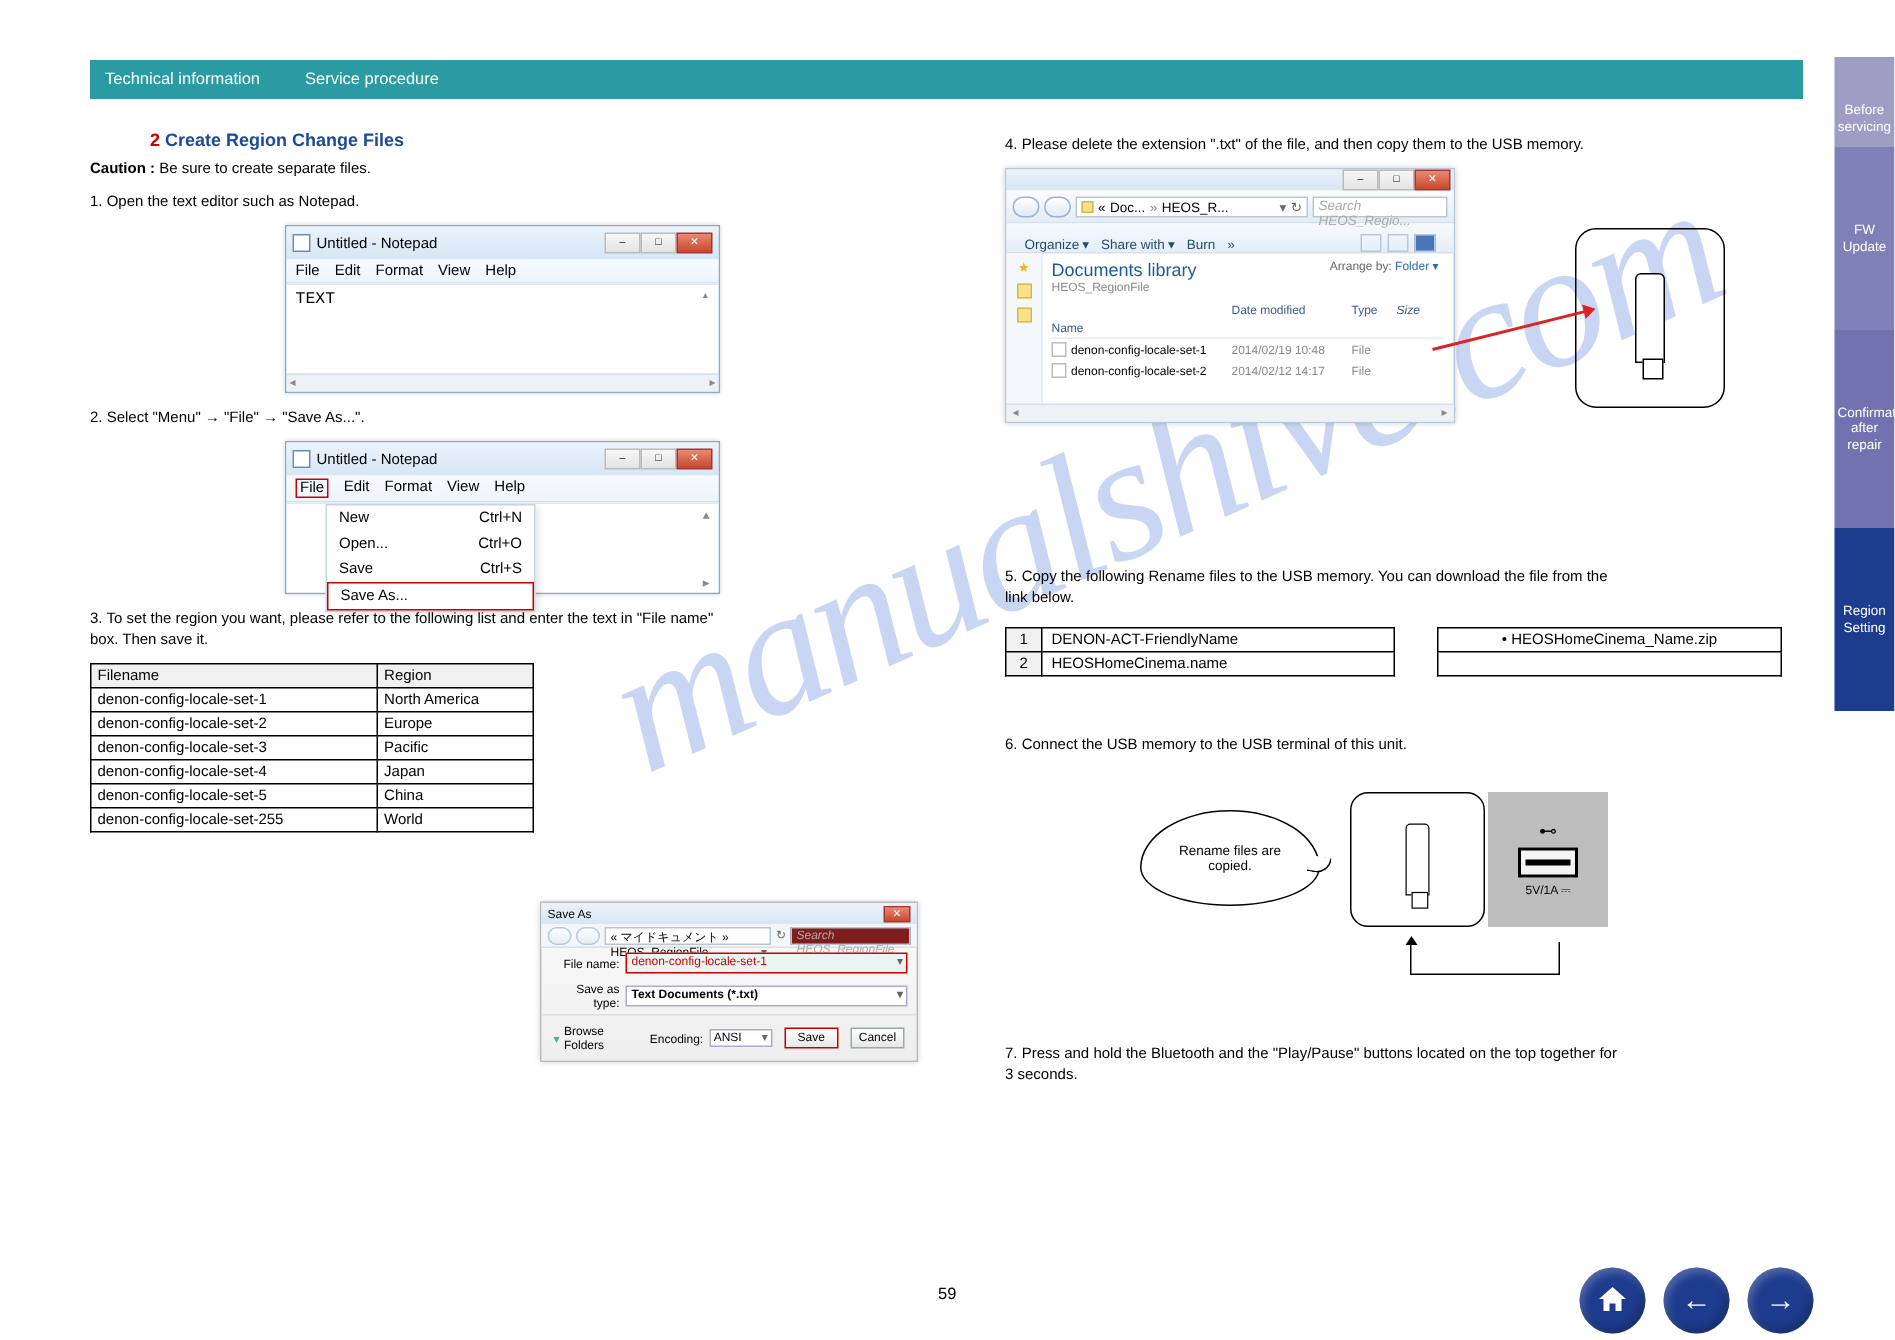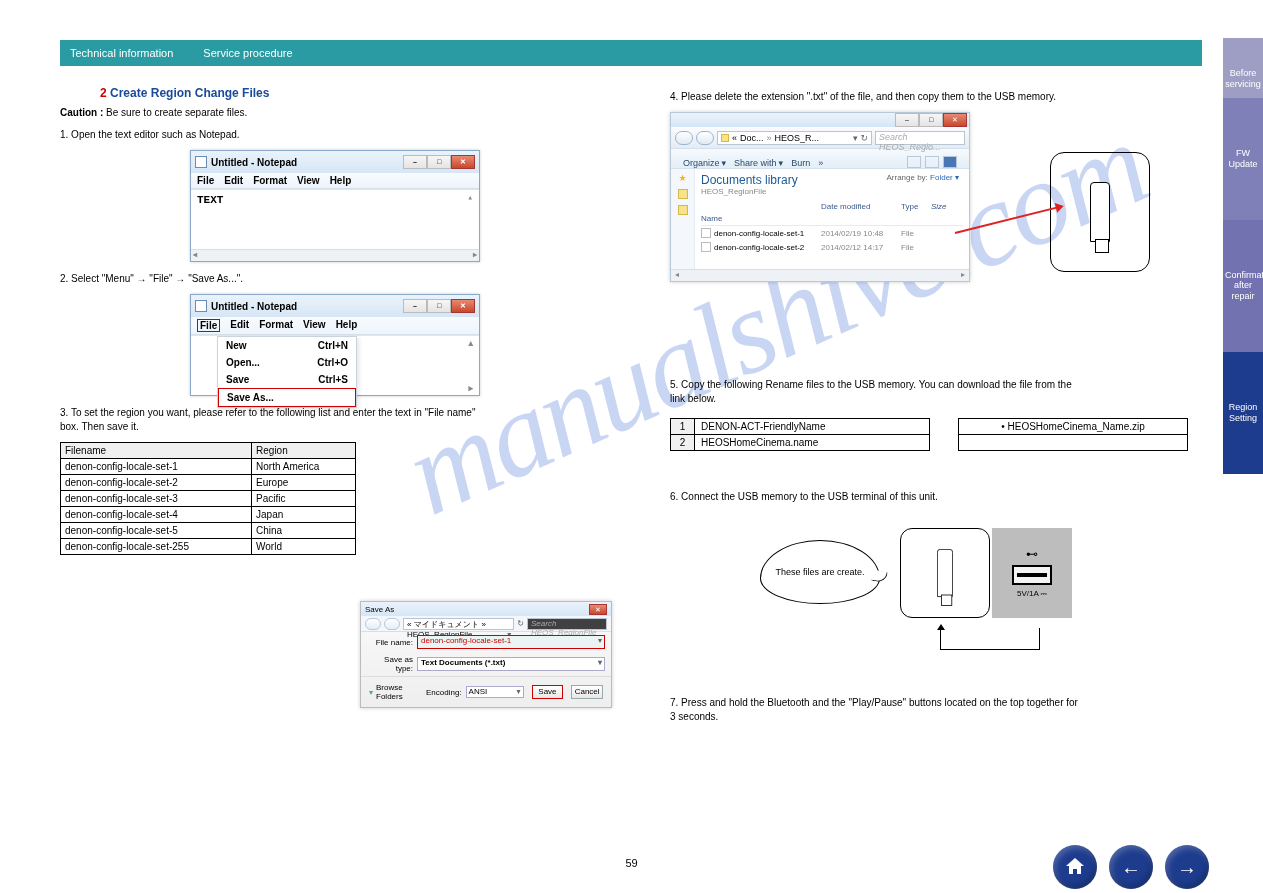--- a/index.html
+++ b/index.html
@@ -7,21 +7,21 @@
   .page { position: absolute; left: 60px; top: 40px; width: 1142px; }
   .topbar { height: 26px; background: #2a9aa3; display: flex; align-items: center; padding: 0 10px; }
   .topbar span { color: #fff; font-size: 11px; margin-right: 30px; }
   .content { position: relative; padding-top: 20px; }
   .leftcol { position: absolute; left: 0; width: 560px; }
   .rightcol { position: absolute; left: 610px; width: 560px; }
   .section-title { font-weight: bold; font-size: 12px; margin-bottom: 6px; color:#000;margin-left:40px; }
   .red { color: #c00; }
   .blue { color: #1a4a9a; }
   .step { font-size: 10px; margin: 4px 0 8px 0; line-height: 1.4; }
-  .notepad { border: 1px solid #88a9c9; width: 290px; background: #fff; box-shadow: 0 0 3px rgba(0,0,0,0.2); font-weight: bold; }
+  .notepad { border: 1px solid #88a9c9; width: 290px; background: #fff; box-shadow: 0 0 3px rgba(0,0,0,0.2); }
   .np-titlebar { display: flex; align-items: center; height: 22px; background: linear-gradient(#eaf3fb,#d6e6f5); padding: 0 4px; font-size: 10px; }
   .np-icon { width: 12px; height: 12px; border: 1px solid #6a8db5; background: #fff; margin-right: 4px; }
   .np-title { flex: 1; }
   .winbtns { display: flex; gap: 0; }
   .winbtn { width: 24px; height: 14px; border: 1px solid #bbb; background: linear-gradient(#f6f6f6,#e4e4e4); font-size: 7px; line-height: 12px; text-align: center; }
   .winclose { background: linear-gradient(#e88a72,#c6482d); color:#fff; border-color:#a33; }
   .np-menu { display: flex; gap: 10px; padding: 2px 6px; font-size: 10px; border-bottom: 1px solid #d5e0ea; background: linear-gradient(#f7fbff,#edf4fb); }
   .np-menu span.hl { border: 1px solid #c00; padding: 0 2px; }
   .np-body { padding: 4px 6px; height: 60px; font-family: "Courier New", monospace; font-size: 11px; background:#fff; border-top:1px solid #e0e8ef; position:relative; }
   .np-scroll { height: 12px; background: #eef2f7; border-top: 1px solid #d5e0ea; position:relative; }
@@ -35,33 +35,33 @@
   .np2body { height: 60px; position:relative; }
   .regiontable { border-collapse: collapse; width: 296px; font-size: 10px; }
   .regiontable td, .regiontable th { border: 1px solid #000; padding: 2px 4px; text-align: left; }
   .regiontable th { background:#f0f0f0; font-weight:normal; }
   .saveas { position:absolute; left: 300px; top: 515px; width: 252px; border:1px solid #bbb; box-shadow:0 0 4px rgba(0,0,0,.2); font-size:8px; background: linear-gradient(#fbfbfb,#eee); }
   .sa-title { height: 14px; background: linear-gradient(#eaf3fb,#d6e6f5); display:flex; align-items:center; padding:0 4px; }
   .sa-title .t { flex:1; }
   .sa-nav { height:16px; background:#f3f6fa; display:flex; align-items:center; gap:3px; padding:0 4px; border-bottom:1px solid #ddd; }
   .sa-nav .nbtn { width:16px; height:12px; border:1px solid #b7c8d8; border-radius:7px; background: linear-gradient(#fff,#e3edf6); }
   .sa-addr { flex:1; background:#fff; border:1px solid #b8c6d4; height:12px; padding:0 3px; }
-  .sa-search { width: 80px; background:#404040; border:1px solid #b8c6d4; height:12px; padding:0 3px; color:#aaa; font-style:italic; }
+  .sa-search { width: 80px; background:#7f1d1d; border:1px solid #b8c6d4; height:12px; padding:0 3px; color:#aaa; font-style:italic; }
   .sa-row { display:flex; align-items:center; padding:3px 6px; gap:4px; }
   .sa-label { width:46px; text-align:right; }
   .sa-input { flex:1; border:1px solid #9bb; background:#eaf4f3; height:14px; padding:0 3px; }
   .sa-input.red { border:1px solid #c00; }
   .sa-select { flex:1; border:1px solid #aac; background:#fff; height:14px; padding:0 3px; position:relative;font-weight:bold; }
   .sa-select::after, .sa-input::after, .sa-addr::after { content:'▾'; position:absolute; right:2px; color:#666; }
   .sa-input, .sa-select, .sa-addr { position:relative; }
   .sa-btnrow { display:flex; justify-content:flex-end; align-items:center; gap:8px; padding:6px 8px; border-top:1px solid #ddd; }
   .sa-btn { width: 40px; height:14px; border:1px solid #9aa; background: linear-gradient(#fff,#e7e7e7); text-align:center; line-height:12px; }
   .sa-btn.primary { border:1px solid #c00; }
   .sa-enc1 { display:flex; align-items:center; gap:4px; margin-left: auto; }
-  .sa-enc-sel { width:58px; border:1px solid #aac; background:#fff; height:12px; padding:0 2px; position:relative; }
+  .sa-enc-sel { width:42px; border:1px solid #aac; background:#fff; height:12px; padding:0 2px; position:relative; }
   .sa-enc-sel::after { content:'▾'; position:absolute; right:2px; color:#666; }
   .sa-browse { display:flex; align-items:center; gap:3px; }
   
   .explorer { width: 300px; border:1px solid #b7c8d8; box-shadow:0 0 4px rgba(0,0,0,.2); font-size:9px; background:#fff; }
   .ex-win { height:14px; background: linear-gradient(#eaf3fb,#d6e6f5); display:flex; justify-content:flex-end; align-items:center; padding:0 2px; gap:0; }
   .ex-nav { height:22px; display:flex; align-items:center; gap:3px; padding:0 4px; background: linear-gradient(#fbfcfe,#e3ecf5); border-bottom:1px solid #d5e0ea; }
   .ex-addr { flex:1; display:flex; align-items:center; border:1px solid #b8c6d4; background:#fff; height:14px; padding:0 3px; gap:3px; }
   .ex-addr .sep { color:#888; }
   .ex-search { width:90px; border:1px solid #b8c6d4; background:#fff; height:14px; padding:0 3px; color:#aaa; font-style:italic; }
   .ex-toolbar { height:20px; display:flex; align-items:flex-end; gap:8px; padding:0 12px; background: linear-gradient(#f6fafe,#e3eef7); border-bottom:1px solid #d5e0ea; }
@@ -412,21 +412,21 @@
           </tbody>
             </table>
         </div>
       </div>
 
       <div class="step6">
         <div class="step">6. Connect the USB memory to the USB terminal of this unit.</div>
       </div>
       <div class="usb-panel">
         <div class="speech">
-            <span>These files are create.</span>
+            <span>Rename files are copied.</span>
           </div>
         <div class="usb-small-box">
           <div class="usb" style="transform:scale(.8);">
               <div class="usb-dots">
                 <i></i>
                 <i></i>
               </div>
             </div>
         </div>
         <div class="usb-port">

